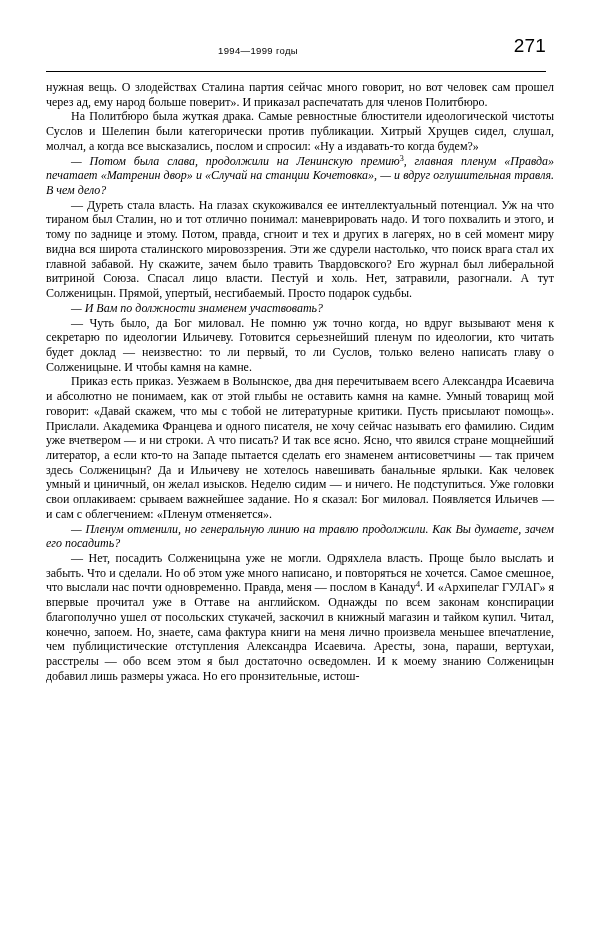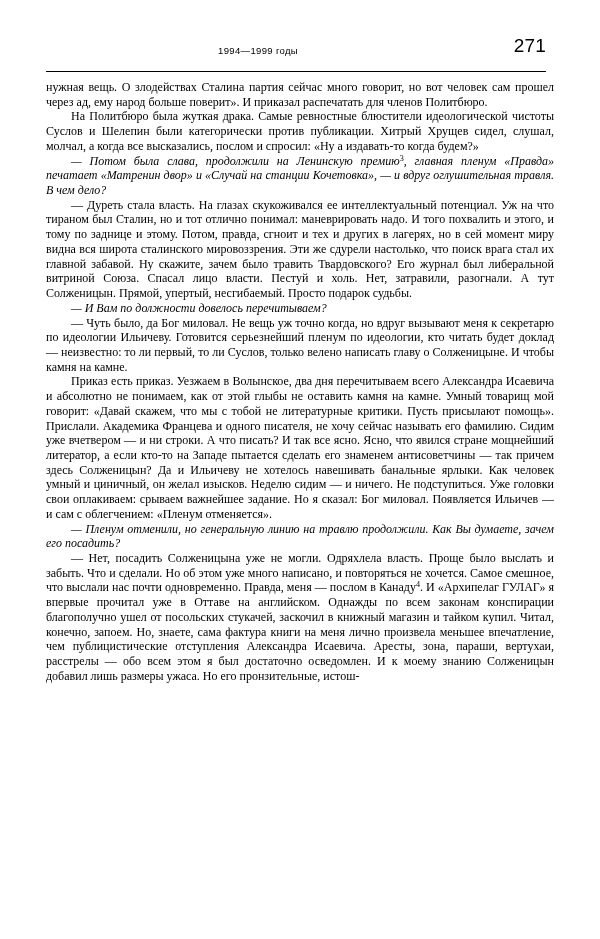--- a/index.html
+++ b/index.html
@@ -93,23 +93,23 @@
   <div class="textblock">
 
     <p class="noindent">нужная вещь. О злодействах Сталина партия сейчас много говорит, но вот человек сам прошел через ад, ему народ больше поверит». И приказал распечатать для членов Политбюро.</p>
 
     <p>На Политбюро была жуткая драка. Самые ревностные блюстители идеологической чистоты Суслов и Шелепин были категорически против публикации. Хитрый Хрущев сидел, слушал, молчал, а когда все высказались, послом и спросил: «Ну а издавать-то когда будем?»</p>
 
     <p class="dialogue"><span>— Потом была слава, продолжили на Ленинскую премию</span><sup class="fn">3</sup><span>, главная пленум «Правда» печатает «Матренин двор» и «Случай на станции Кочетовка», — и вдруг оглушительная травля. В чем дело?</span></p>
 
     <p>— Дуреть стала власть. На глазах скукоживался ее интеллектуальный потенциал. Уж на что тираном был Сталин, но и тот отлично понимал: маневрировать надо. И того похвалить и этого, и тому по заднице и этому. Потом, правда, сгноит и тех и других в лагерях, но в сей момент миру видна вся широта сталинского мировоззрения. Эти же сдурели настолько, что поиск врага стал их главной забавой. Ну скажите, зачем было травить Твардовского? Его журнал был либеральной витриной Союза. Спасал лицо власти. Пестуй и холь. Нет, затравили, разогнали. А тут Солженицын. Прямой, упертый, несгибаемый. Просто подарок судьбы.</p>
 
-    <p class="dialogue">— И Вам по должности довелось перечитываем?</p>
+    <p class="dialogue">— И Вам по должности знаменем участвовать?</p>
 
-    <p>— Чуть было, да Бог миловал. Не вещь уж точно когда, но вдруг вызывают меня к секретарю по идеологии Ильичеву. Готовится серьезнейший пленум по идеологии, кто читать будет доклад — неизвестно: то ли первый, то ли Суслов, только велено написать главу о Солженицыне. И чтобы камня на камне.</p>
+    <p>— Чуть было, да Бог миловал. Не помню уж точно когда, но вдруг вызывают меня к секретарю по идеологии Ильичеву. Готовится серьезнейший пленум по идеологии, кто читать будет доклад — неизвестно: то ли первый, то ли Суслов, только велено написать главу о Солженицыне. И чтобы камня на камне.</p>
 
     <p>Приказ есть приказ. Уезжаем в Волынское, два дня перечитываем всего Александра Исаевича и абсолютно не понимаем, как от этой глыбы не оставить камня на камне. Умный товарищ мой говорит: «Давай скажем, что мы с тобой не литературные критики. Пусть присылают помощь». Прислали. Академика Францева и одного писателя, не хочу сейчас называть его фамилию. Сидим уже вчетвером — и ни строки. А что писать? И так все ясно. Ясно, что явился стране мощнейший литератор, а если кто-то на Западе пытается сделать его знаменем антисоветчины — так причем здесь Солженицын? Да и Ильичеву не хотелось навешивать банальные ярлыки. Как человек умный и циничный, он желал изысков. Неделю сидим — и ничего. Не подступиться. Уже головки свои оплакиваем: срываем важнейшее задание. Но я сказал: Бог миловал. Появляется Ильичев — и сам с облегчением: «Пленум отменяется».</p>
 
     <p class="dialogue">— Пленум отменили, но генеральную линию на травлю продолжили. Как Вы думаете, зачем его посадить?</p>
 
     <p><span>— Нет, посадить Солженицына уже не могли. Одряхлела власть. Проще было выслать и забыть. Что и сделали. Но об этом уже много написано, и повторяться не хочется. Самое смешное, что выслали нас почти одновременно. Правда, меня — послом в Канаду</span><sup class="fn">4</sup><span>. И «Архипелаг ГУЛАГ» я впервые прочитал уже в Оттаве на английском. Однажды по всем законам конспирации благополучно ушел от посольских стукачей, заскочил в книжный магазин и тайком купил. Читал, конечно, запоем. Но, знаете, сама фактура книги на меня лично произвела меньшее впечатление, чем публицистические отступления Александра Исаевича. Аресты, зона, параши, вертухаи, расстрелы — обо всем этом я был достаточно осведомлен. И к моему знанию Солженицын добавил лишь размеры ужаса. Но его пронзительные, истош-</span></p>
 
   </div>
 </div>
 

